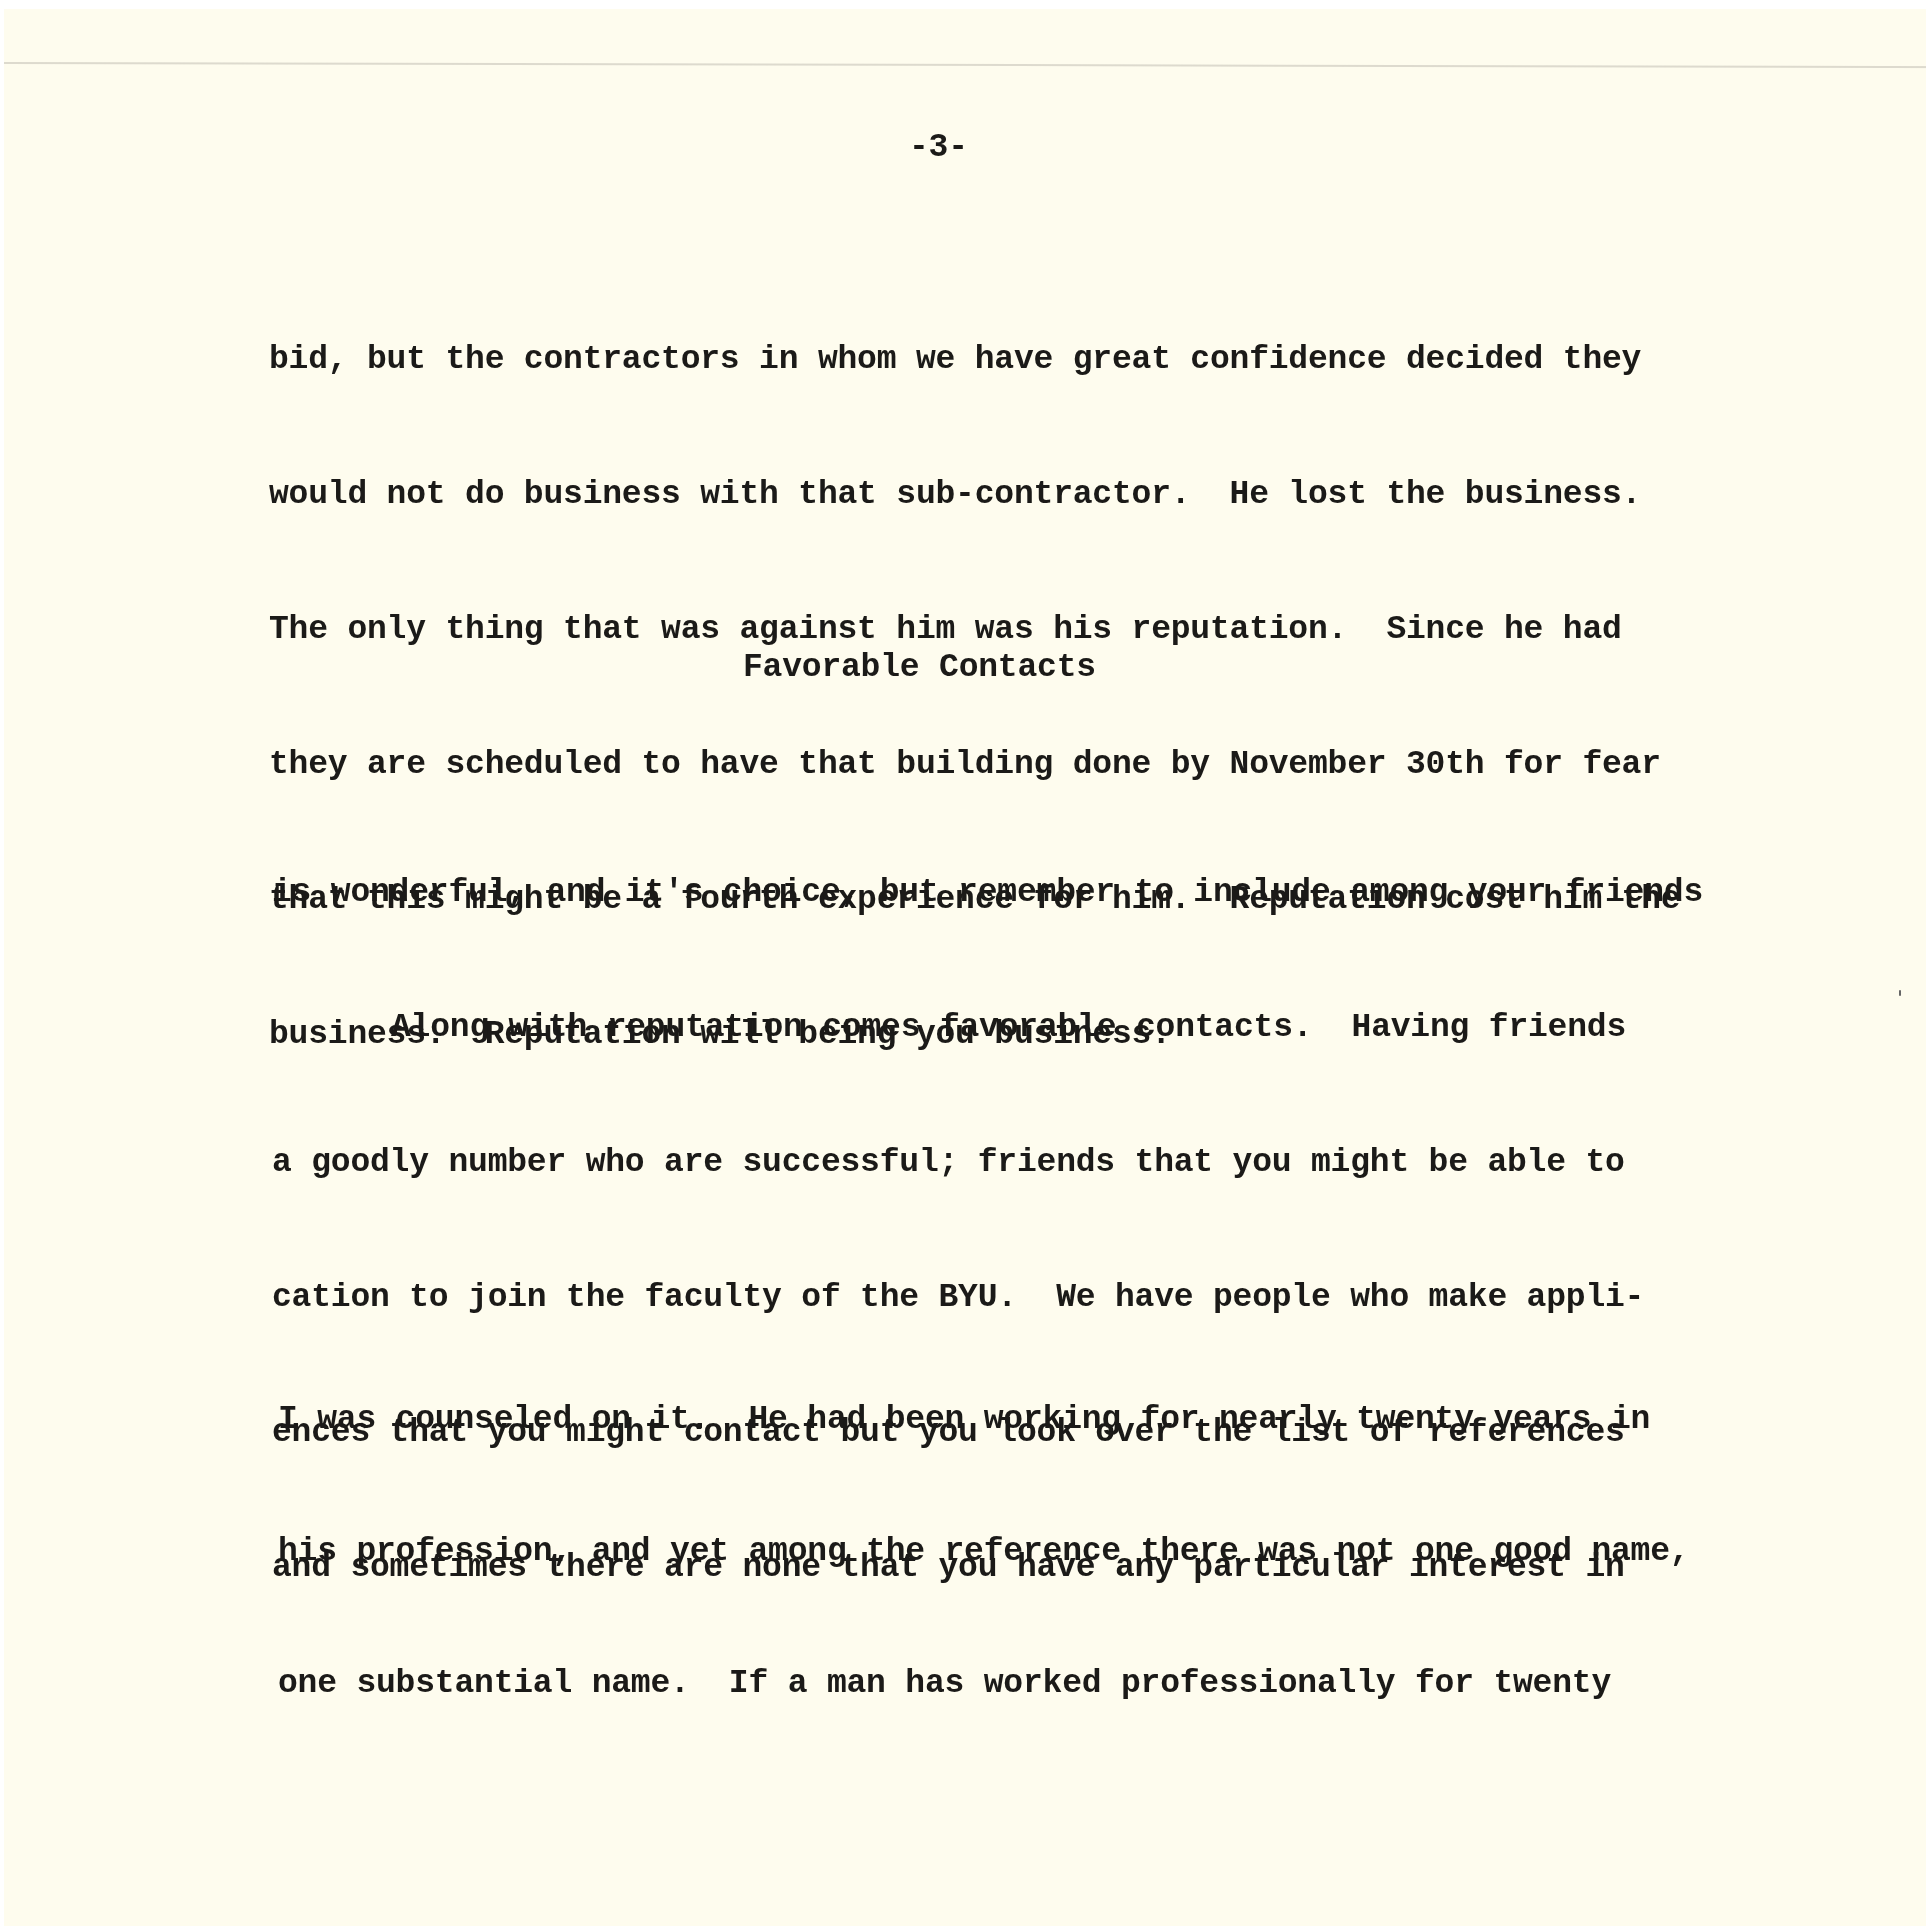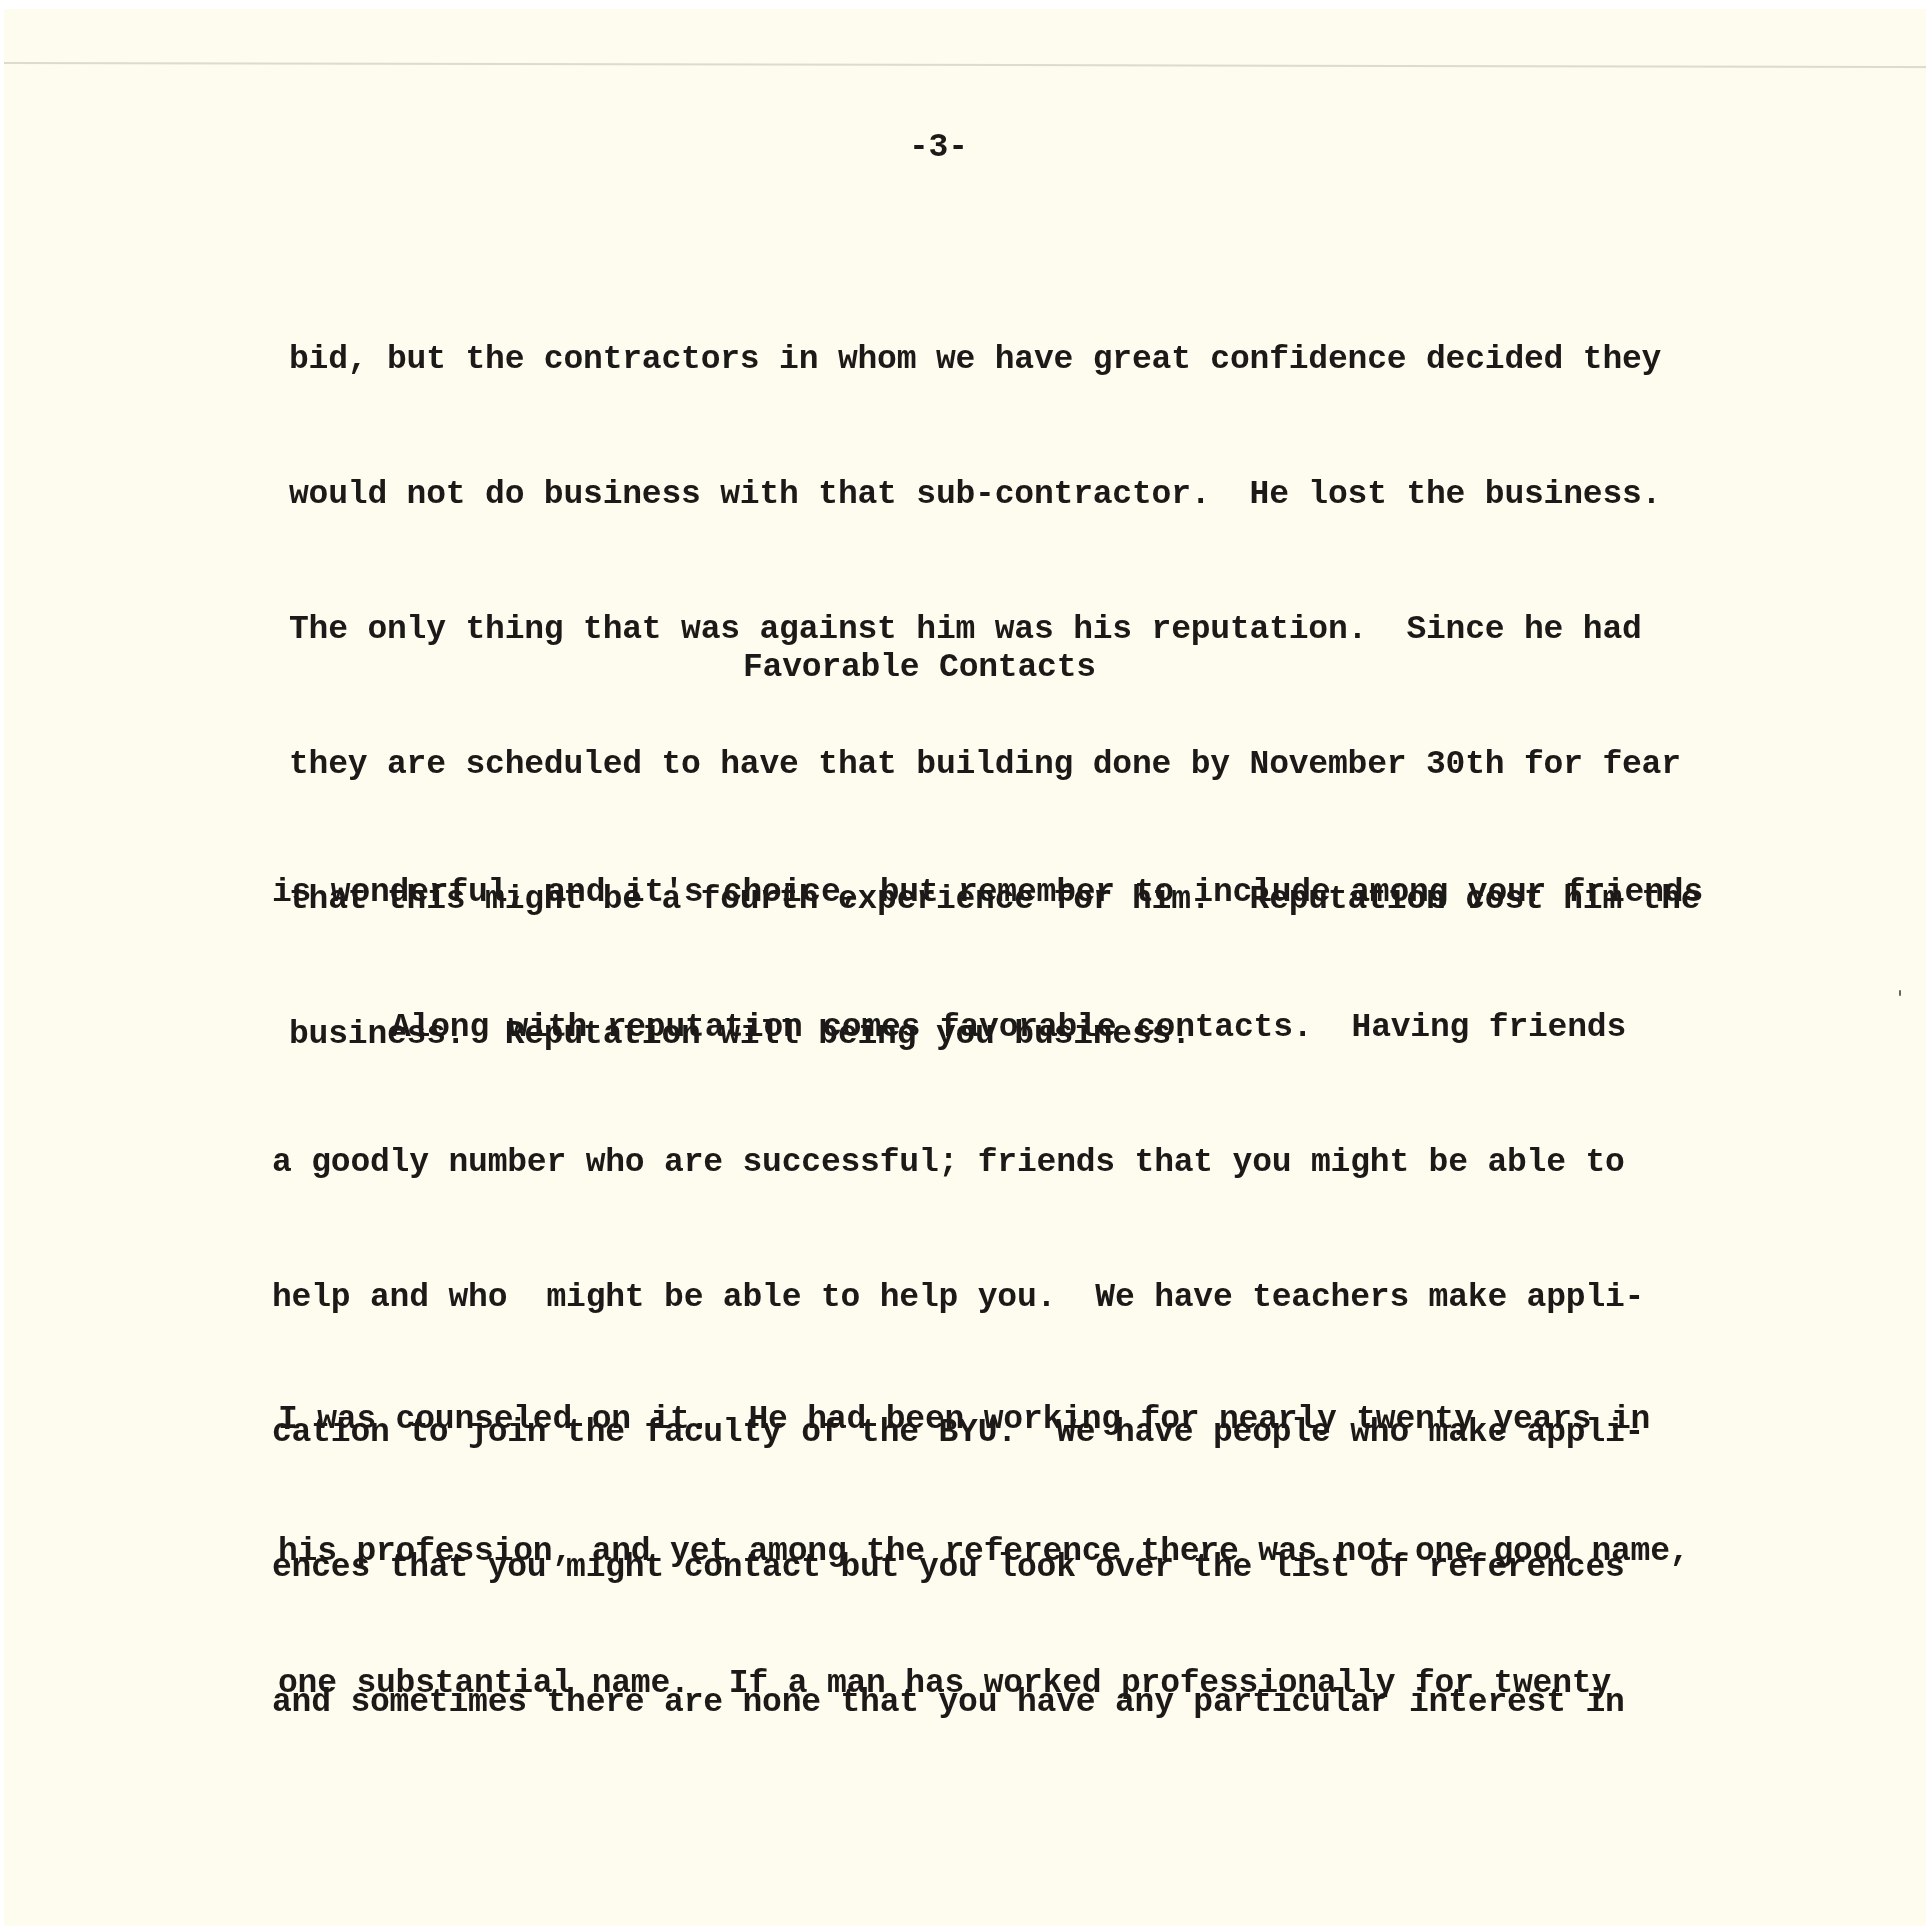--- a/index.html
+++ b/index.html
@@ -14,36 +14,35 @@
   .speck { position:absolute; width:3.9px; height:5.4px; background:#333; border-radius:1.2px; }
 </style>
 </head>
 <body>
 
 <div class="sheet"></div>
 <div class="fold-line"></div>
 
 <div class="txt page-num">-3-</div>
 
-<div class="txt block" style="left:269px; top:247px; line-height:45px;margin-left:20px;">
+<div class="txt block" style="left:269px; top:247px; line-height:45px;">
   <span class="line">bid, but the contractors in whom we have great confidence decided they</span>
   <span class="line">would not do business with that sub-contractor.  He lost the business.</span>
   <span class="line">The only thing that was against him was his reputation.  Since he had</span>
   <span class="line">they are scheduled to have that building done by November 30th for fear</span>
   <span class="line">that this might be a fourth experience for him.  Reputation cost him the</span>
   <span class="line">business.  Reputation will being you business.</span>
 </div>
 
 <div class="txt heading" style="left:743px; top:647px;">Favorable Contacts</div>
 
 <div class="txt block" style="left:272px; top:780px; line-height:45px;">
   <span class="line">is wonderful, and it's choice, but remember to include among your friends</span>
   <span class="line" style="padding-left:119px;">Along with reputation comes favorable contacts.  Having friends</span>
   <span class="line">a goodly number who are successful; friends that you might be able to</span>
-  <span class="line">help and who  might be able to help you.  We have teachers make appli-</span>
   <span class="line">cation to join the faculty of the BYU.  We have people who make appli-</span>
   <span class="line">ences that you might contact but you look over the list of references</span>
   <span class="line">and sometimes there are none that you have any particular interest in</span>
   
   
   
 </div>
 
 <div class="txt block" style="left:278px; top:1310px; line-height:44px;">
   <span class="line">I was counseled on it.  He had been working for nearly twenty years in</span>

